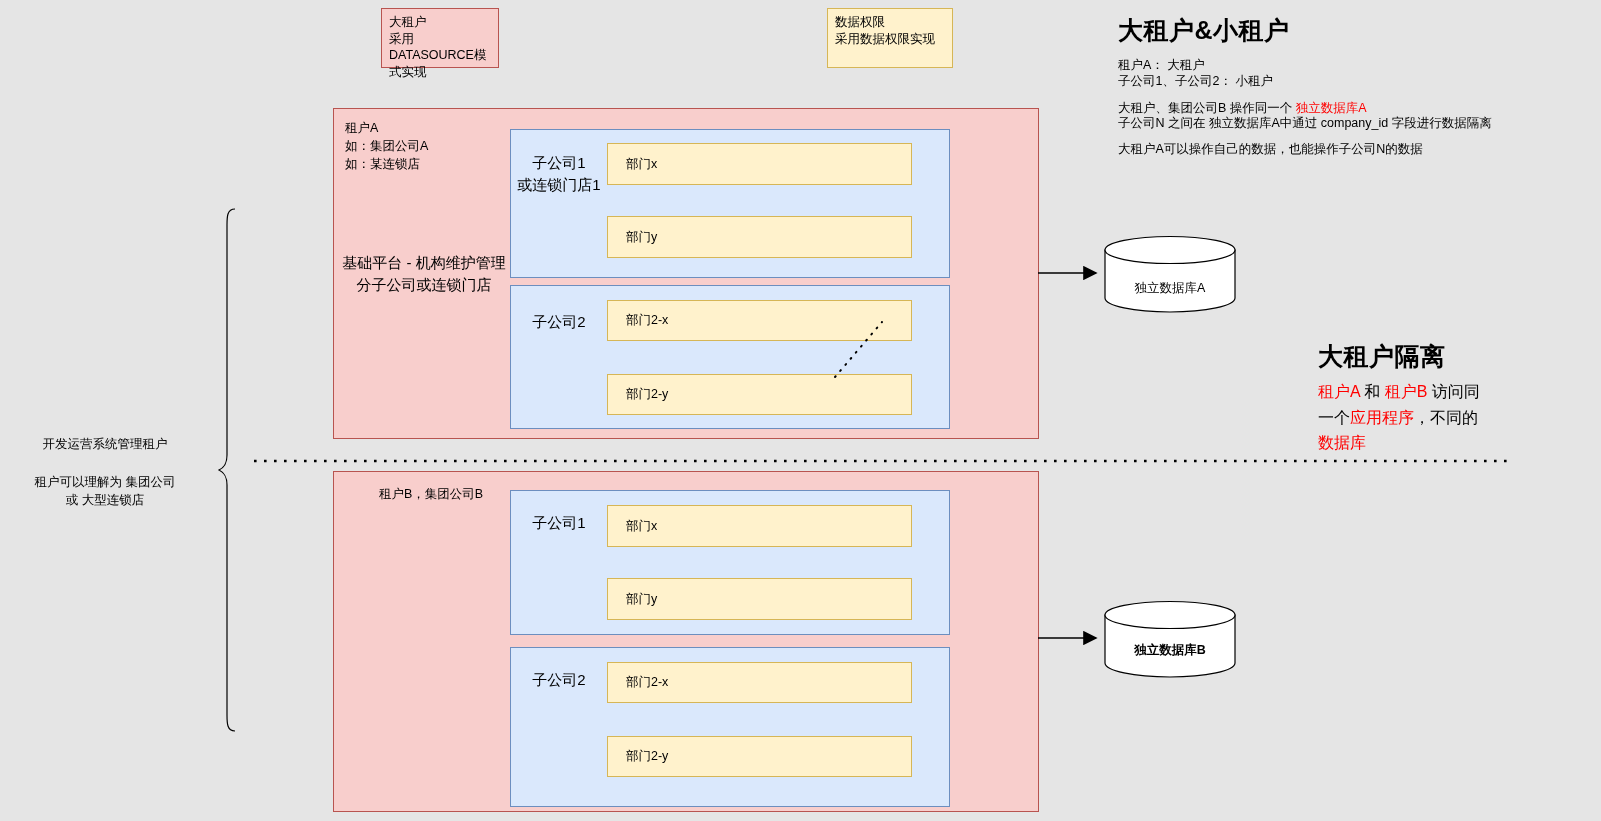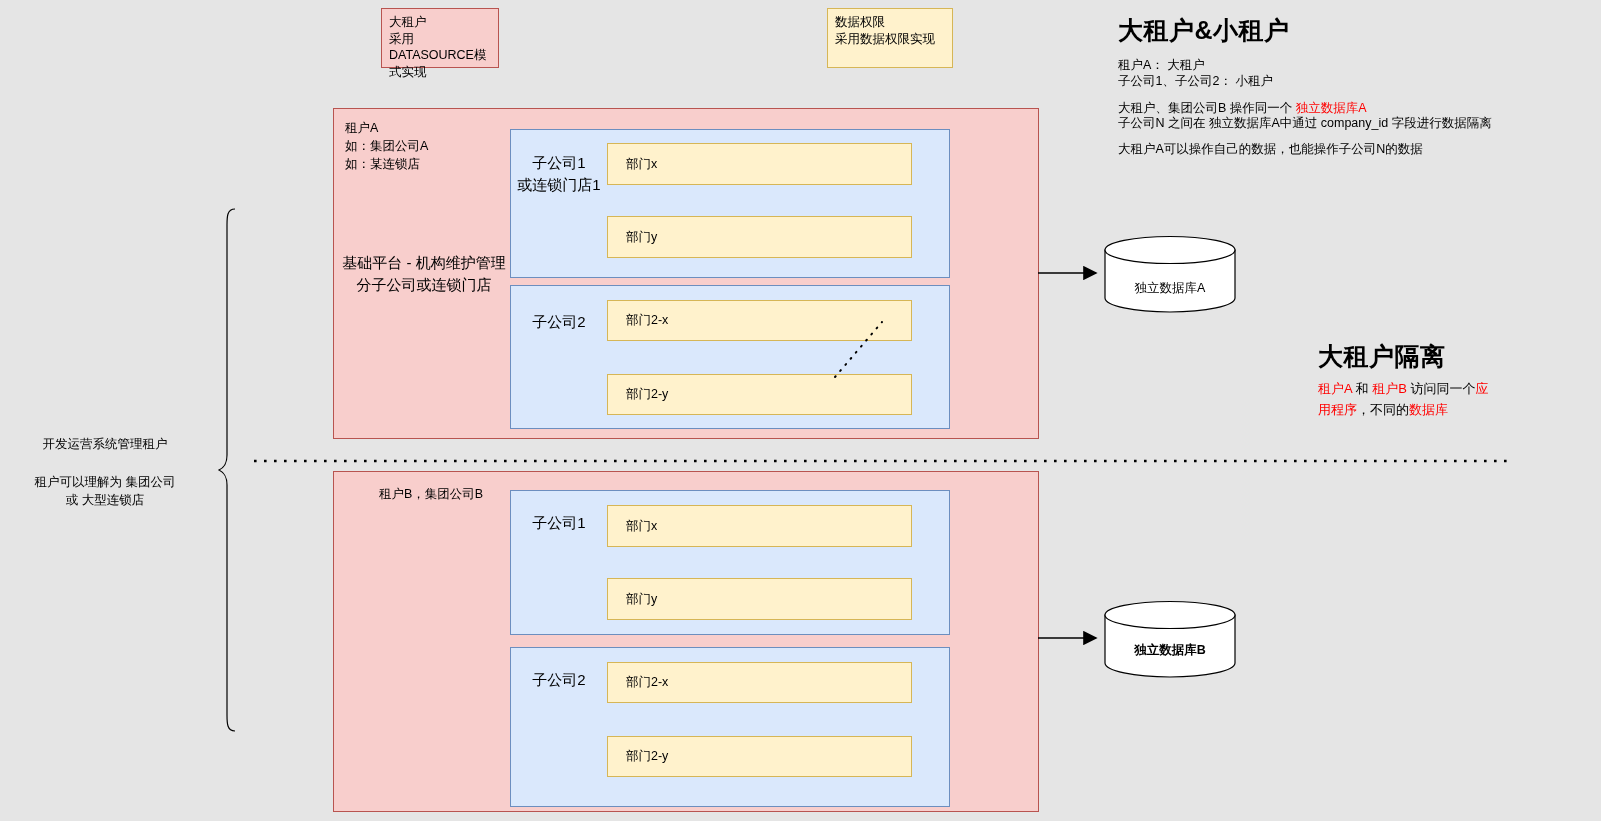--- a/index.html
+++ b/index.html
@@ -75,21 +75,21 @@
     font-size: 25px;
     font-weight: bold;
     letter-spacing: .5px;
   }
   .side-body {
     font-size: 12.5px;
     line-height: 1.55;
     white-space: pre-line;
   }
   .red-text { color: #ff0000; }
-  .iso-body { font-size: 13px; line-height: 1.6; }
+  .iso-body { font-size: 16px; line-height: 1.6; }
 
   .left-note {
     font-size: 12.5px;
     line-height: 1.5;
     text-align: center;
     white-space: pre-line;
   }
 
   .db-label {
     font-size: 12.5px;

